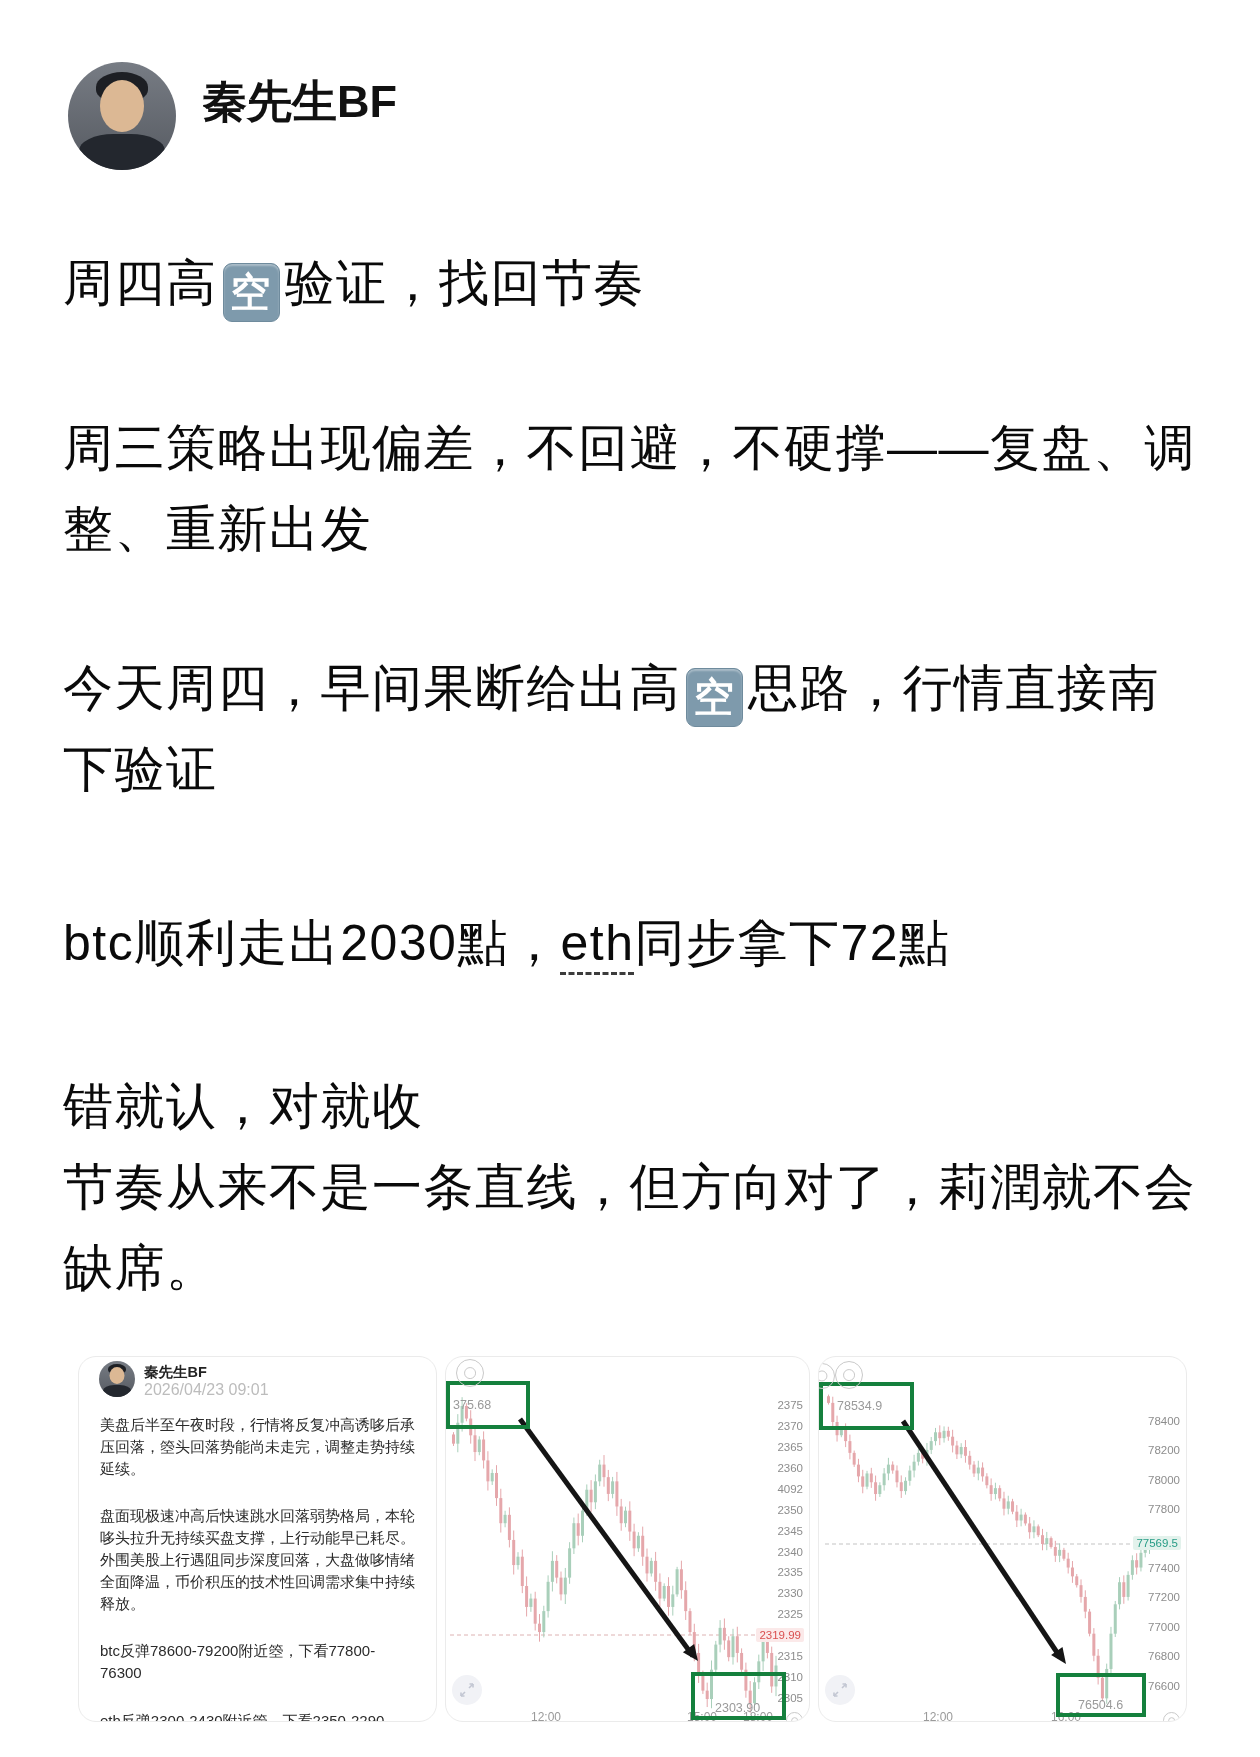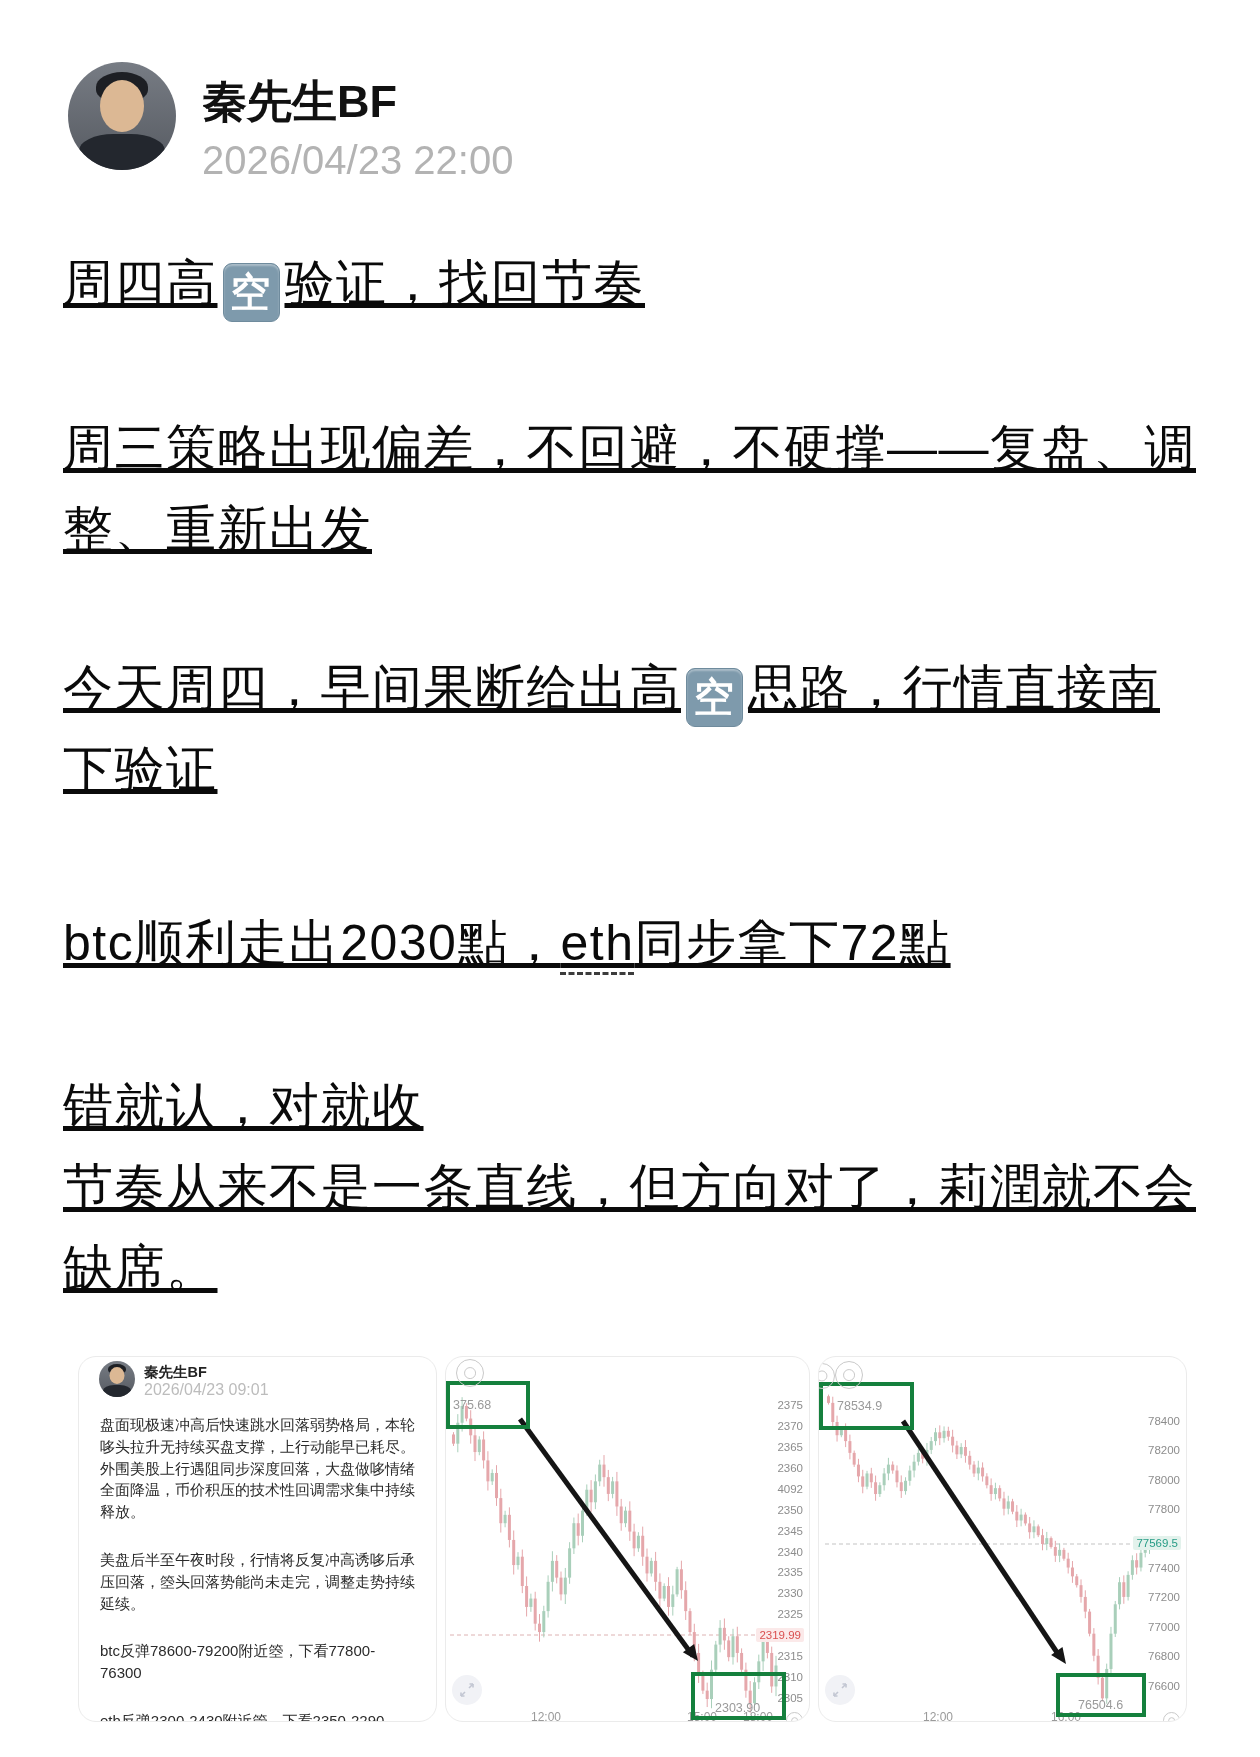--- a/index.html
+++ b/index.html
@@ -13,21 +13,21 @@
   .avatar.big .head{top:18px;width:44px;height:52px;}
   .avatar .hair{position:absolute;left:50%;transform:translateX(-50%);border-radius:50% 50% 40% 40%;background:#1d1f24;}
   .avatar.big .hair{top:10px;width:52px;height:30px;}
   .avatar .suit{position:absolute;left:50%;transform:translateX(-50%);bottom:-6px;border-radius:40% 40% 0 0;background:#23272e;}
   .avatar.big .suit{width:86px;height:42px;}
   .hdr-meta{margin-left:26px;}
   .hdr-name{font-size:45px;font-weight:bold;color:#111;line-height:52px;margin-top:14px;}
   .hdr-time{font-size:40px;color:#b3b3b3;line-height:44px;margin-top:10px;}
   
   .para{position:absolute;left:63px;right:55px;font-size:50px;line-height:81px;color:#0a0a0a;
-        letter-spacing:1.5px;font-weight:500;white-space:pre-line;text-decoration:underline;}
+        letter-spacing:1.5px;font-weight:500;white-space:pre-line;}
   .para.p0{top:243px}.para.p1{top:408px}.para.p2{top:648px}.para.p3{top:903px}.para.p4{top:1066px}
   .kong-emoji{display:inline-flex;align-items:center;justify-content:center;width:55px;height:57px;
         border-radius:9px;background:#7e9aac;border-bottom:3px solid #6c8might;border:1px solid #6f8b9d;
         color:#fff;font-size:40px;font-weight:bold;vertical-align:-6px;margin:0 5px;box-shadow:inset 0 2px 2px rgba(255,255,255,.35);}
   .dashed-u{border-bottom:3px dashed #3c3c3c;padding-bottom:1px;}
   
   .atts{position:absolute;left:0;top:1356px;width:1260px;height:401px;}
   .card{position:absolute;top:0;height:366px;background:#fff;border:1px solid #ebebeb;
         border-radius:18px;overflow:hidden;box-sizing:border-box;}
   .card.c-quote{left:78px;width:359px;}
@@ -65,21 +65,20 @@
 <div class="page">
 
   <div class="hdr">
     <div class="avatar big">
       <div class="hair"></div>
       <div class="head"></div>
       <div class="suit"></div>
     </div>
     <div class="hdr-meta">
       <div class="hdr-name">秦先生BF</div>
-      <div class="hdr-time">2026/04/23 22:00</div>
     </div>
   </div>
 
   <div id="paras">
       <div class="para p0"><span>周四高</span><span class="kong-emoji" style="background: rgb(126, 154, 172);">空</span><span>验证，找回节奏</span></div>
       <div class="para p1"><span>周三策略出现偏差，不回避，不硬撑——复盘、调整、重新出发</span></div>
       <div class="para p2"><span>今天周四，早间果断给出高</span><span class="kong-emoji" style="background: rgb(126, 154, 172);">空</span><span>思路，行情直接南下验证</span></div>
       <div class="para p3"><span>btc顺利走出2030點，</span><span class="dashed-u">eth</span><span>同步拿下72點</span></div>
       <div class="para p4"><span>错就认，对就收
 节奏从来不是一条直线，但方向对了，莉潤就不会缺席。</span></div>
@@ -93,22 +92,22 @@
           <div class="hair"></div>
           <div class="head"></div>
           <div class="suit"></div>
         </div>
         <div class="q-meta">
           <div class="q-name">秦先生BF</div>
           <div class="q-time">2026/04/23 09:01</div>
         </div>
       </div>
       <div class="q-body" id="q-body">
+          <p>美盘后半至午夜时段，行情将反复冲高诱哆后承压回落，箜头回落势能尚未走完，调整走势持续延续。</p>
           <p>盘面现极速冲高后快速跳水回落弱势格局，本轮哆头拉升无持续买盘支撑，上行动能早已耗尽。外围美股上行遇阻同步深度回落，大盘做哆情绪全面降温，币价积压的技术性回调需求集中持续释放。</p>
-          <p>美盘后半至午夜时段，行情将反复冲高诱哆后承压回落，箜头回落势能尚未走完，调整走势持续延续。</p>
           <p>btc反弹78600-79200附近箜，下看77800-76300</p>
           <p>eth反弹2300-2430附近箜，下看2350-2290</p>
         </div>
     </div>
 
     <div class="card c-eth" id="card-eth">
         <svg width="365" height="366" class="chart-svg">
           <line x1="4" x2="332.8" y1="278" y2="278" stroke="#ddb2b2" stroke-width="1" stroke-dasharray="4 3"></line>
           <line x1="7.5" x2="7.5" y1="75.1625" y2="88.97630000000076" stroke="#e5a7ab" stroke-width="1"></line>
           <rect x="6" width="3" y="77.46480000000076" height="9.209199999999242" fill="#e5a7ab"></rect>

